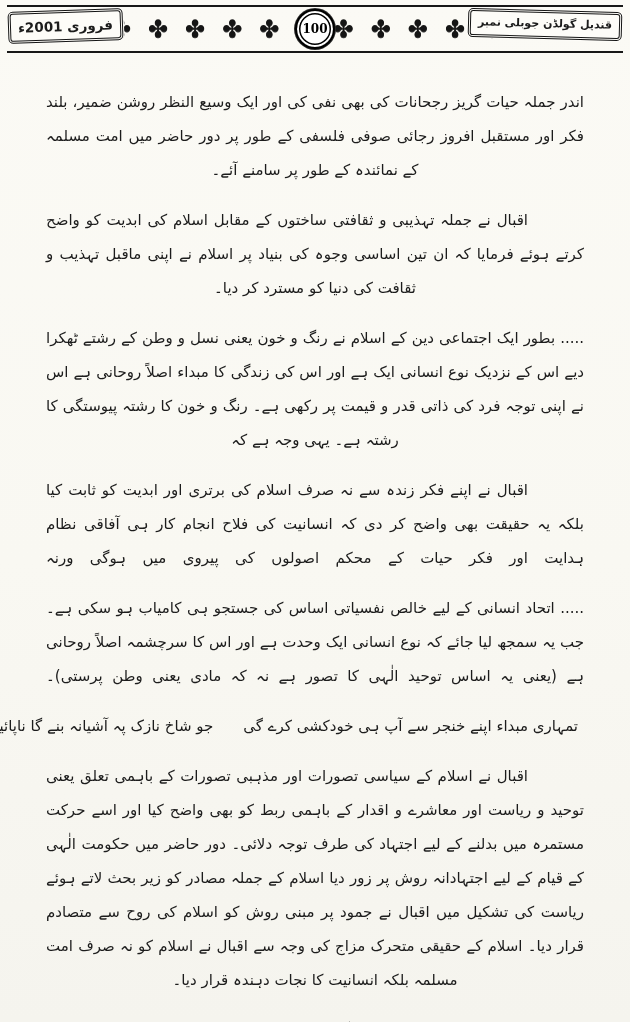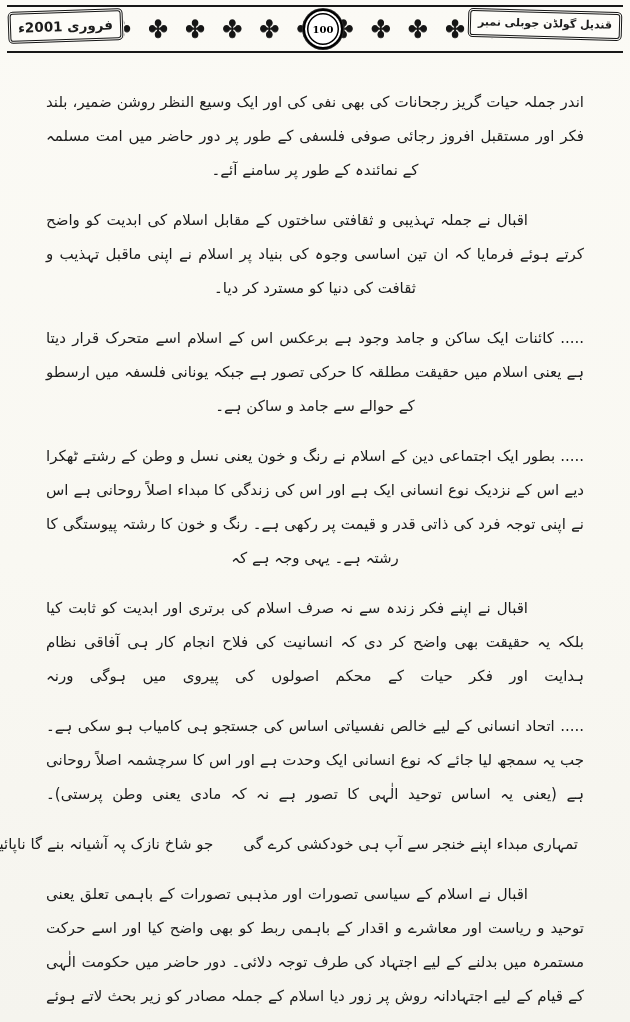--- a/index.html
+++ b/index.html
@@ -32,23 +32,22 @@
     box-shadow:0 0 0 1px #fdfcf8;
   }
   .issue-box{left:1px;transform:rotate(-2deg);font-size:13.5px;font-weight:bold;}
   .title-box{right:1px;transform:rotate(1.5deg);font-size:11px;font-weight:bold;}
   .page-badge{
     position:absolute;z-index:3;left:50%;top:50%;transform:translate(-50%,-50%);
     width:36px;height:36px;border-radius:50%;
     background:#fff;border:2.5px solid #000;
     box-shadow:inset 0 0 0 2px #fff, inset 0 0 0 3.5px #000, 0 0 0 1px #2a2a2a;
     display:flex;align-items:center;justify-content:center;
-    font-size:10px;font-weight:bold;color:#000;
+    font-size:12px;font-weight:bold;color:#000;
     font-family:"DejaVu Serif",serif;
-    margin-left:8px;
   }
   
   .content{
     padding:16px 30px 0 30px;
     font-size:15px;line-height:34px;
     text-align:justify;
   }
   .para{margin:16px;text-align:justify;}
   .indent{text-indent:56px;}
   .last-center{text-align-last:center;}
@@ -70,21 +69,20 @@
     <div class="corner-box title-box">قندیل گولڈن جوبلی نمبر</div>
     <div class="page-badge">100</div>
   </div>
 
   <div class="content">
 
     <p class="para last-center">اندر جملہ حیات گریز رجحانات کی بھی نفی کی اور ایک وسیع النظر روشن ضمیر، بلند فکر اور مستقبل افروز رجائی صوفی فلسفی کے طور پر دور حاضر میں امت مسلمہ کے نمائندہ کے طور پر سامنے آئے۔</p>
 
     <p class="para indent last-center">اقبال نے جملہ تہذیبی و ثقافتی ساختوں کے مقابل اسلام کی ابدیت کو واضح کرتے ہوئے فرمایا کہ ان تین اساسی وجوہ کی بنیاد پر اسلام نے اپنی ماقبل تہذیب و ثقافت کی دنیا کو مسترد کر دیا۔</p>
 
-    <p class="para last-center">..... کائنات ایک ساکن و جامد وجود ہے برعکس اس کے اسلام اسے متحرک قرار دیتا ہے یعنی اسلام میں حقیقت مطلقہ کا حرکی تصور ہے جبکہ یونانی فلسفہ میں ارسطو کے حوالے سے جامد و ساکن ہے۔</p>
 
     <p class="para last-center">..... بطور ایک اجتماعی دین کے اسلام نے رنگ و خون یعنی نسل و وطن کے رشتے ٹھکرا دیے اس کے نزدیک نوع انسانی ایک ہے اور اس کی زندگی کا مبداء اصلاً روحانی ہے اس نے اپنی توجہ فرد کی ذاتی قدر و قیمت پر رکھی ہے۔ رنگ و خون کا رشتہ پیوستگی کا رشتہ ہے۔ یہی وجہ ہے کہ</p>
 
     <p class="para indent last-justify">اقبال نے اپنے فکر زندہ سے نہ صرف اسلام کی برتری اور ابدیت کو ثابت کیا بلکہ یہ حقیقت بھی واضح کر دی کہ انسانیت کی فلاح انجام کار ہی آفاقی نظام ہدایت اور فکر حیات کے محکم اصولوں کی پیروی میں ہوگی ورنہ</p>
 
     <p class="para last-justify">..... اتحاد انسانی کے لیے خالص نفسیاتی اساس کی جستجو ہی کامیاب ہو سکی ہے۔ جب یہ سمجھ لیا جائے کہ نوع انسانی ایک وحدت ہے اور اس کا سرچشمہ اصلاً روحانی ہے (یعنی یہ اساس توحید الٰہی کا تصور ہے نہ کہ مادی یعنی وطن پرستی)۔</p>
 
     <div class="verse-line">
       <span>تمہاری مبداء اپنے خنجر سے آپ ہی خودکشی کرے گی</span>
       <span>جو شاخ نازک پہ آشیانہ بنے گا ناپائیدار ہوگا</span>

